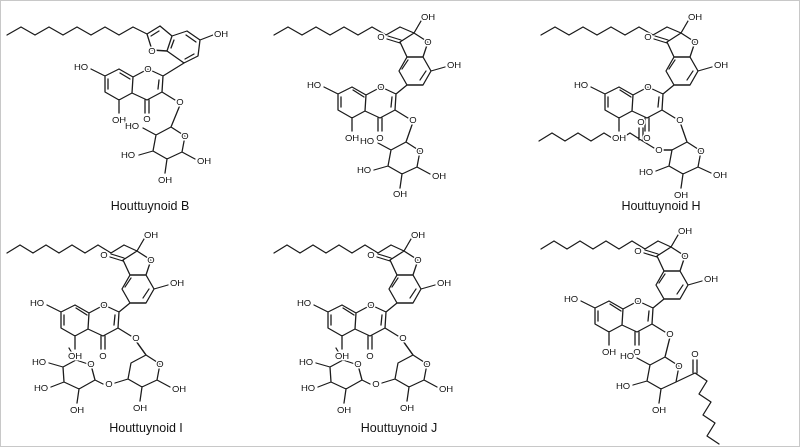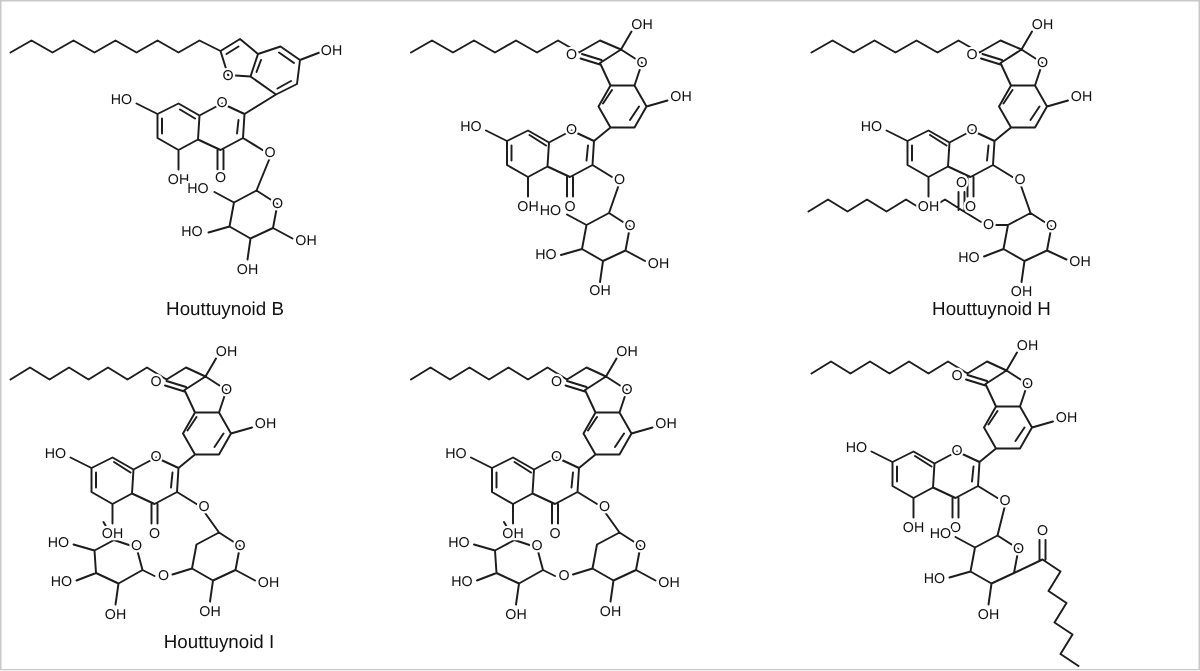--- a/index.html
+++ b/index.html
@@ -250,20 +250,21 @@
         <text x="135" y="115" class="atom">O</text>
         <text x="159" y="141" class="atom">O</text>
         <text x="178" y="166" class="atom">OH</text>
         <text x="139" y="185" class="atom">OH</text>
         <text x="108" y="161" class="atom">O</text>
         <text x="90" y="141" class="atom">O</text>
         <text x="38" y="139" class="atom">HO</text>
         <text x="40" y="165" class="atom">HO</text>
         <text x="76" y="187" class="atom">OH</text>
       </svg>
+    <div class="caption cap-j">Houttuynoid J</div>
   </div>
 
   <div class="cell bottom" style="left:534px;top:222px">
     <svg viewBox="0 0 266 225" width="266" height="225">
       <path class="bond" d="
         M6,26 L19,18 L32,26 L45,18 L58,26 L71,18 L84,26 L97,18 L110,26 L123,18 L136,24
         M136,24 L150,33 L145,48 L129,48 L122,33 Z
         M136,24 L143,12
         M122,34 L109,30 M123,31 L110,27
         M145,48 L153,62 L145,76 L129,76 L121,62 L129,48

